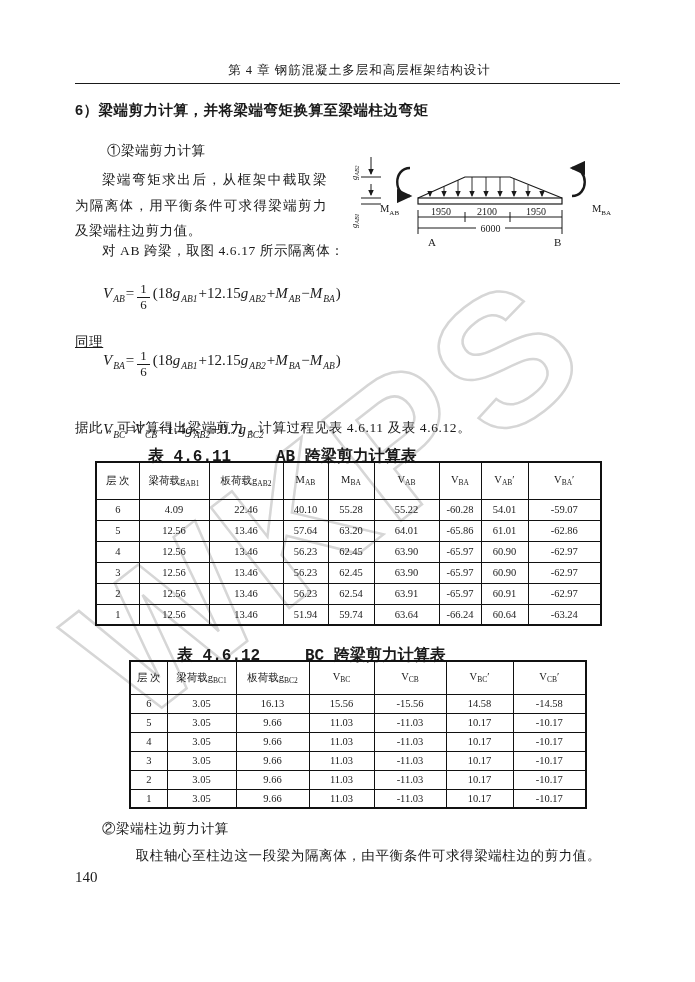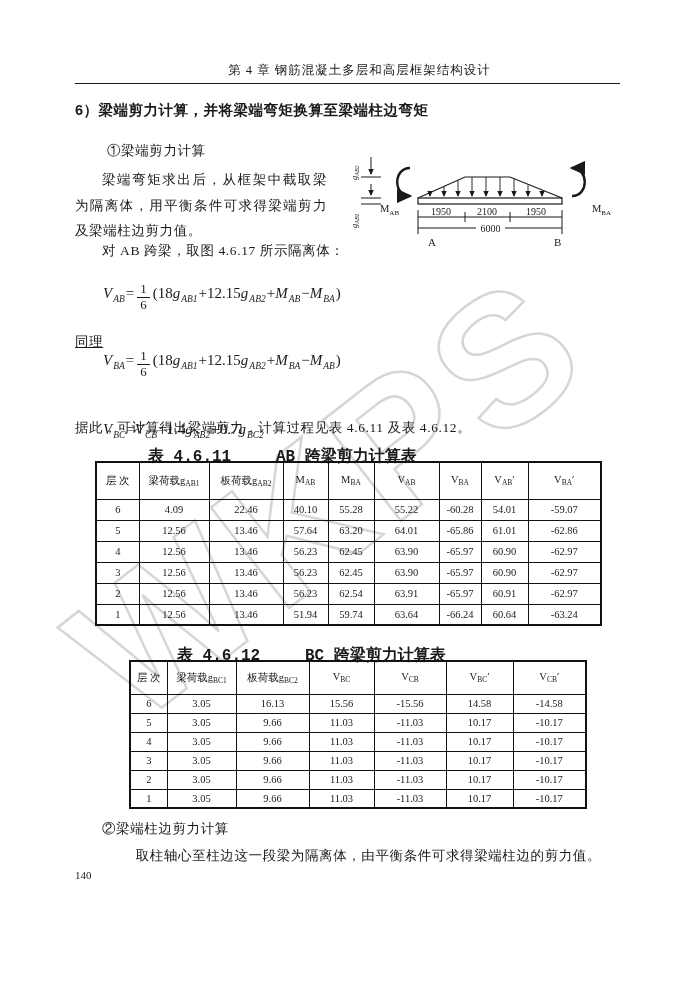--- a/index.html
+++ b/index.html
@@ -20,21 +20,21 @@
     font-weight:bold; font-size:14.5px; letter-spacing:0.5px; }
   .body-line { font-size:13.5px; letter-spacing:0.6px; }
   .sub-step { top:142px; left:107px; }
   .para1 { top:167px; left:75px; width:252px; line-height:25.5px; text-indent:2em; text-align:justify; }
   .para2 { top:242px; left:75px; text-indent:2em; white-space:nowrap; }
   .para3 { top:268px; left:75px; white-space:nowrap; }
   .tongli { top:333px; left:75px;text-decoration:underline; }
   .juci  { top:419px; left:75px; white-space:nowrap; }
   .sub-step2 { top:820px; left:102px; }
   .para4 { top:847px; left:75px; width:580px; text-indent:4.5em; }
-  .page-num { top:869px; left:75px; font-size:11px; }
+  .page-num { top:869px; left:75px; font-size:15px; }
 
   .formula { left:103px; font-size:15px; font-family:"Liberation Serif","DejaVu Serif",serif; white-space:nowrap; }
   .f1 { top:282px; } .f2 { top:349px; } .f3 { top:393px;margin-top:28px; }
   .mi { font-style:italic; }
   .mn { font-style:normal; }
   .msub { font-style:italic; font-size:9.5px; vertical-align:-4px; margin:0 1px 0 1px; }
   .frac { display:inline-block; vertical-align:-11px; text-align:center; margin:0 3px; font-size:13px; line-height:1.15; }
   .frac .num { display:block; border-bottom:1.2px solid #1a1a1a; padding:0 3px; }
   .frac .den { display:block; }
 

